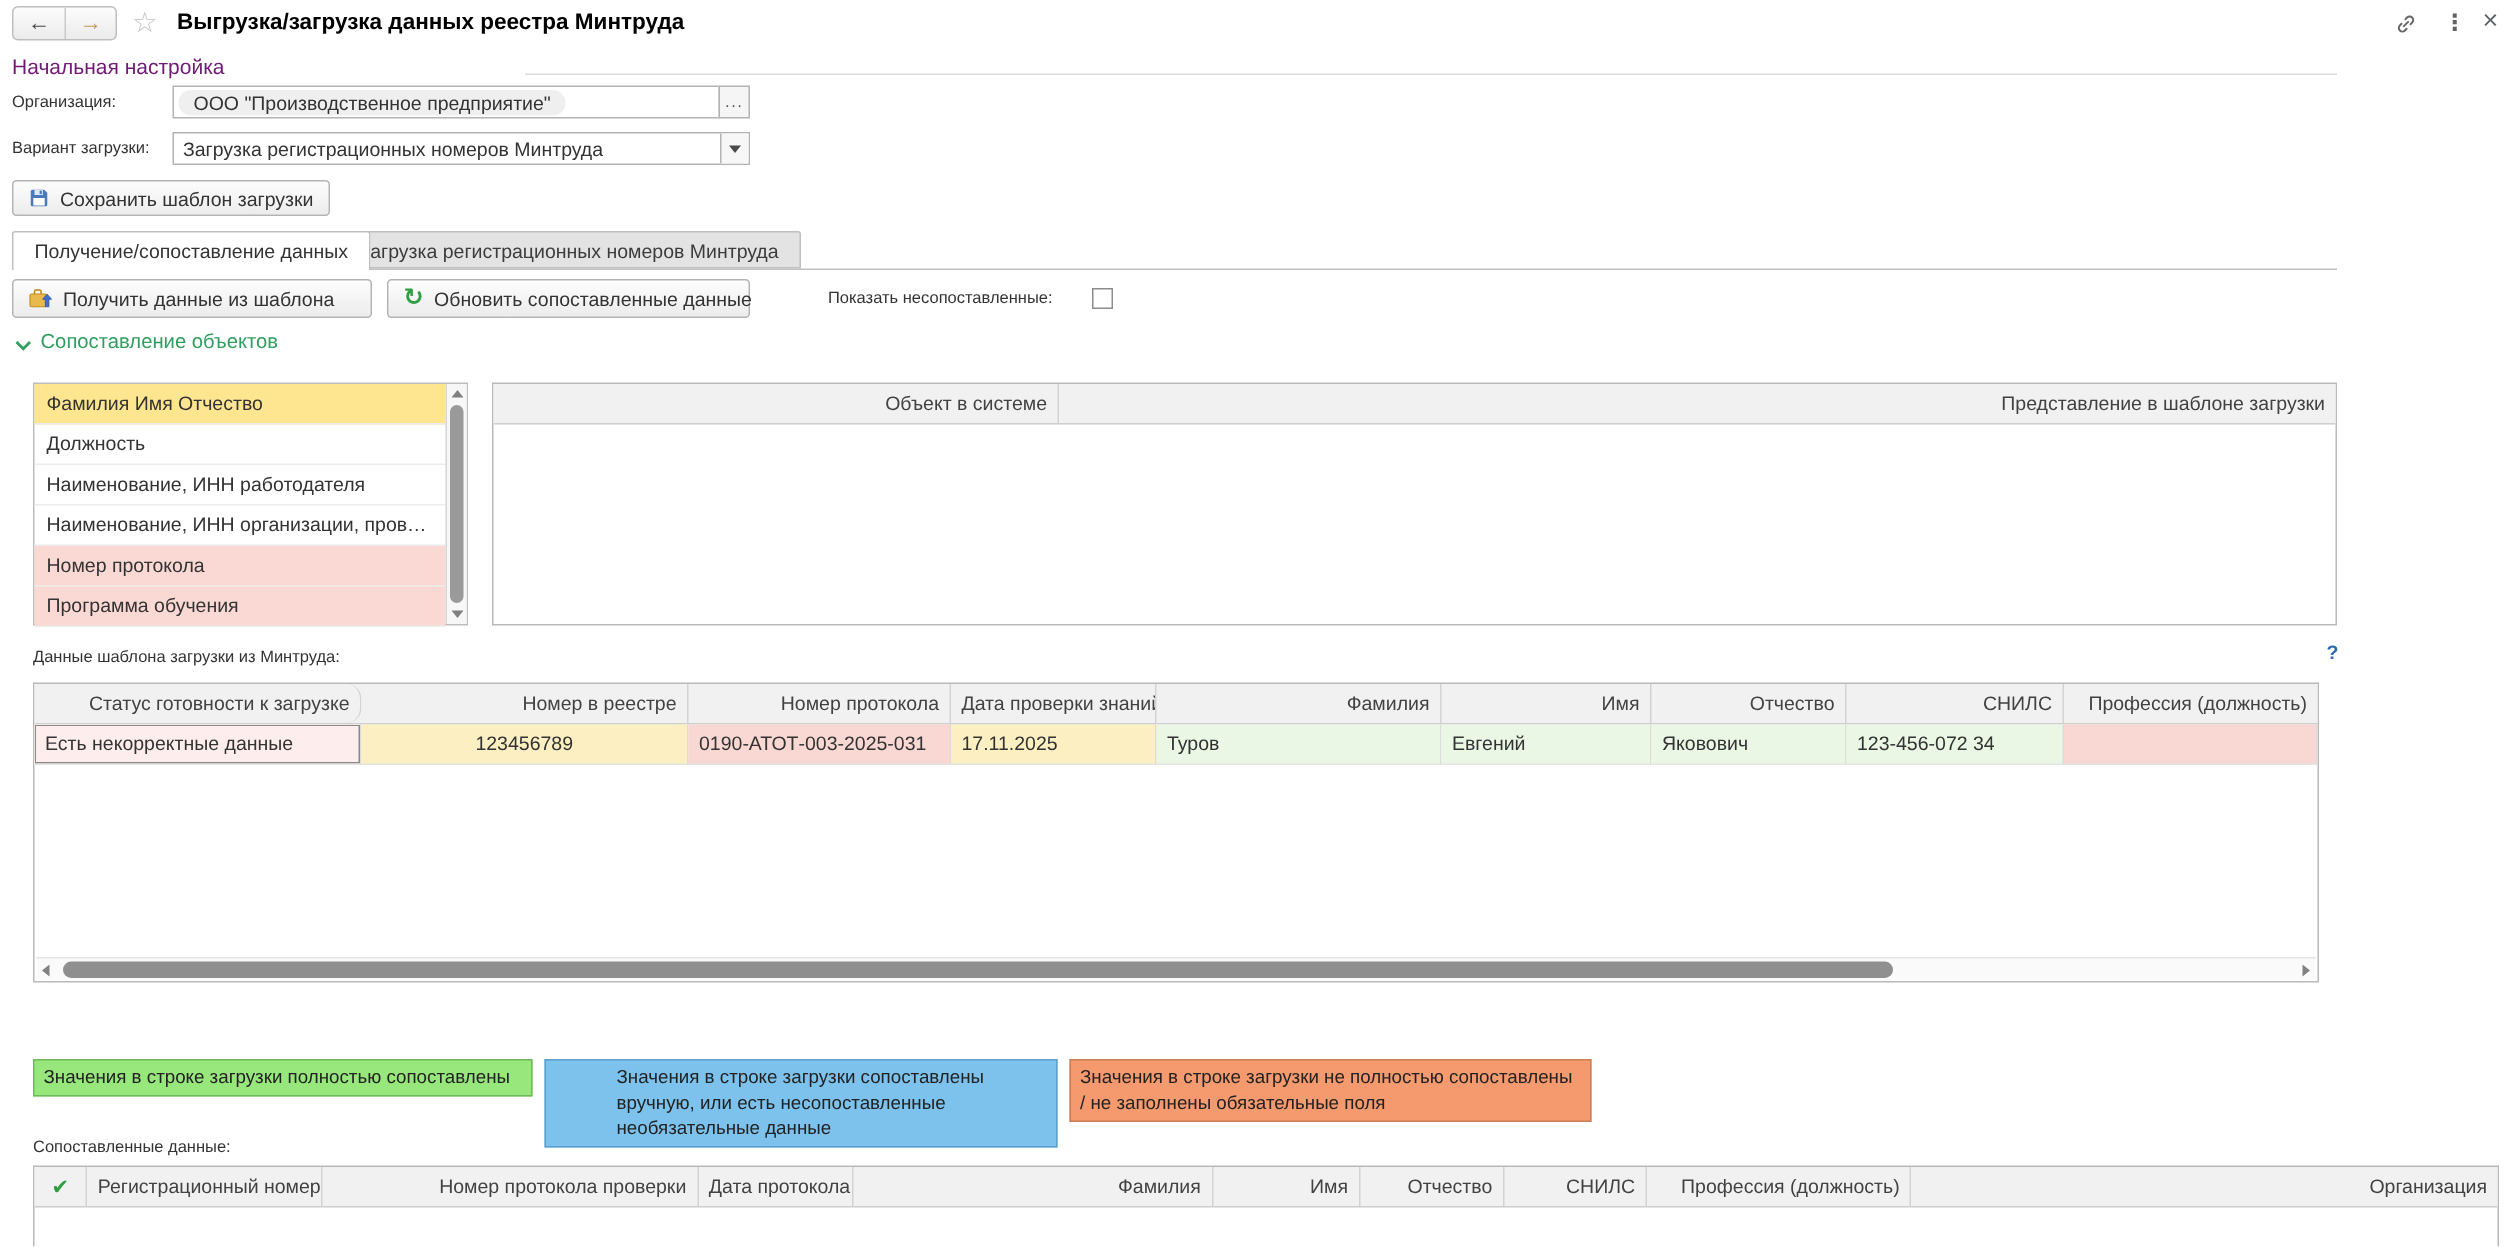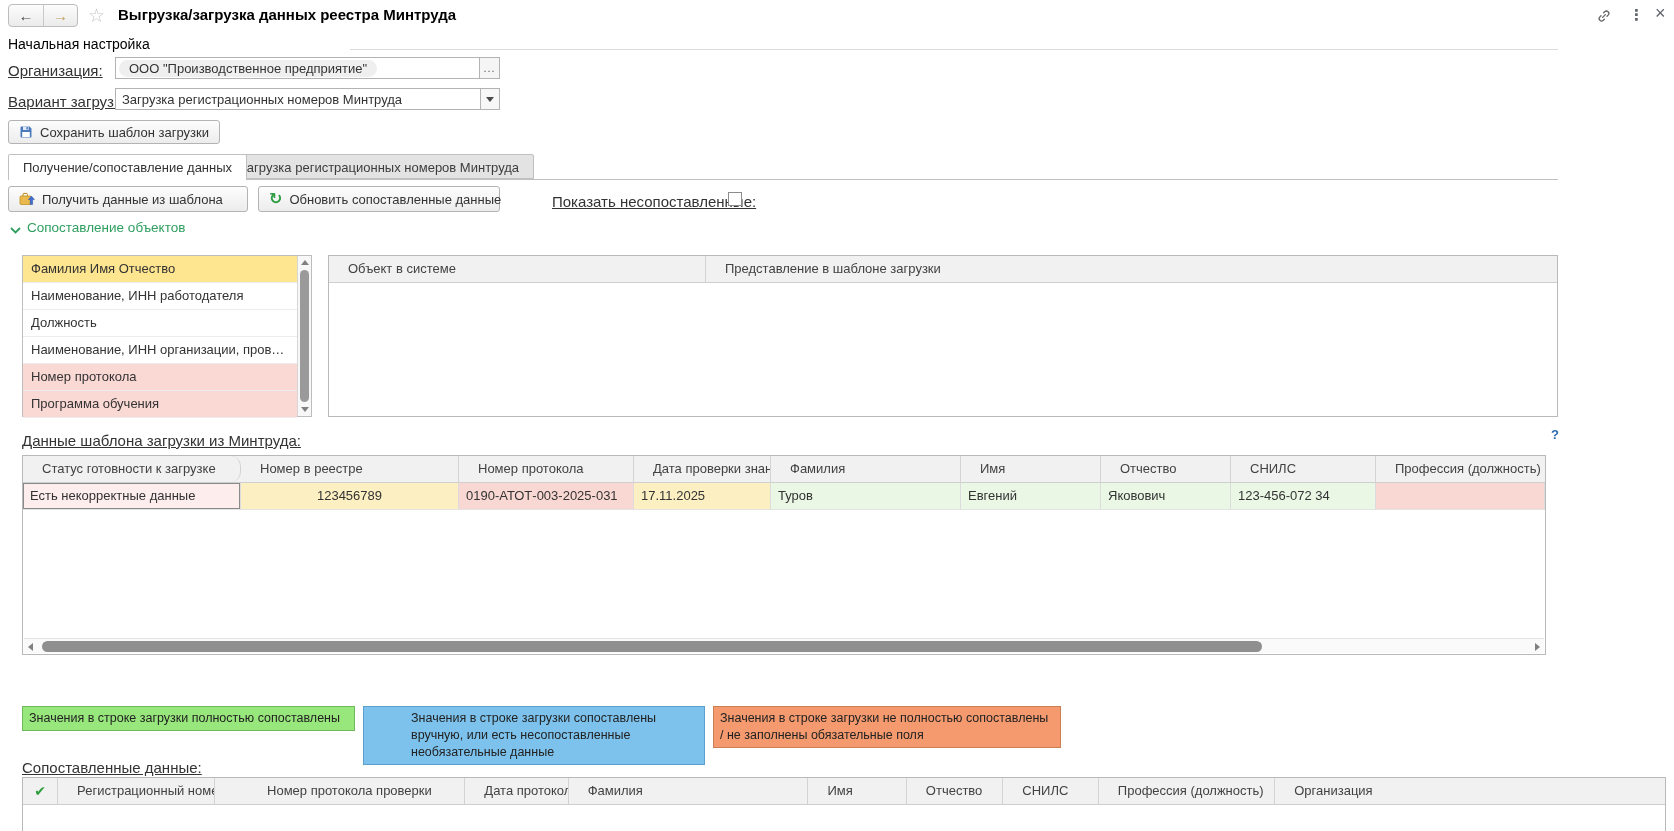--- a/index.html
+++ b/index.html
@@ -22,21 +22,21 @@
   .nav-fwd { color:#c09a58; }
   .star { left:88px; top:4px; font-size:19px; color:#c4c4c4; }
   .title { left:118px; top:6px; font-size:15px; font-weight:bold; color:#000; }
   .hdr-ic { top:7px; color:#5f6368; }
   .dots { left:1629px; top:6px; font-size:15px; font-weight:bold; }
   .close-x { left:1655px; top:3px; font-size:18px; }
 
   .grp-title { font-size:14px; }
   .grp-line { top:49px; left:350px; width:1208px; border-top:1px solid #dcdcdc; height:0; }
 
-  .lbl { font-size:15px; color:#333;text-decoration:underline; }
+  .lbl { font-size:11px; color:#333; }
   .field { background:#fff; border:1px solid #b3b3b3; height:22px; display:flex; align-items:center; }
   .pill { background:#efefef; border-radius:10px; padding:1px 10px; margin-left:3px; white-space:nowrap; }
   .more-btn { width:21px; height:22px; border:1px solid #b3b3b3; background:#f5f5f5; color:#555;
               display:flex; align-items:center; justify-content:center; font-size:11px; letter-spacing:1px; }
   .combo-arrow { margin-left:auto; width:19px; align-self:stretch; border-left:1px solid #b3b3b3; background:#f7f7f7;
                  display:flex; align-items:center; justify-content:center; }
   .tri-down { width:0; height:0; border-left:4px solid transparent; border-right:4px solid transparent; border-top:5px solid #4a4a4a; }
 
   
   .tab-line { left:8px; top:179px; width:1550px; border-top:1px solid #c0c0c0; height:0; z-index:1; }
@@ -53,22 +53,22 @@
   .maplist .row { height:27px; line-height:26px; padding:0 8px 0 8px; border-bottom:1px solid #ececec; margin-right:14px; }
   .maplist .row:last-child { border-bottom:none; }
   .vscroll { position:absolute; right:0; top:0; bottom:0; width:14px; border-left:1px solid #d6d6d6; background:#f7f7f7; }
   .vthumb { position:absolute; left:2px; right:2px; top:14px; bottom:14px; background:#9a9a9a; border-radius:5px; }
   .tri-up-s { position:absolute; top:4px; left:3px; width:0; height:0; border-left:4px solid transparent; border-right:4px solid transparent; border-bottom:5px solid #808080; }
   .tri-dn-s { position:absolute; bottom:4px; left:3px; width:0; height:0; border-left:4px solid transparent; border-right:4px solid transparent; border-top:5px solid #808080; }
 
   
   .tblbox { background:#fff; border:1px solid #b9b9b9; }
   .thead { display:flex; background:#f1f1f1; border-bottom:1px solid #cfcfcf; }
-  .th { height:26px; line-height:26px; padding:0 19px; color:#424242; border-right:1px solid #d3d3d3;
-        white-space:nowrap; overflow:hidden; }
+  .th { height:26px; line-height:26px; padding:0 7px; color:#424242; border-right:1px solid #d3d3d3;
+        white-space:nowrap; overflow:hidden;text-align:right; }
   .th:last-child { border-right:none; }
   .trow { display:flex; }
   .td { height:27px; line-height:26px; padding:0 7px; border-right:1px solid #dcdcdc; border-bottom:1px solid #e4e4e4;
         white-space:nowrap; overflow:hidden; }
   .td.status { box-shadow:inset 0 0 0 1px #8a8a8a; }
 
   .map-table { left:328px; top:255px; width:1230px; height:162px; }
 
   .data-table { left:22px; top:455px; width:1524px; height:200px; }
 
@@ -106,21 +106,21 @@
   <div class="abs title">Выгрузка/загрузка данных реестра Минтруда</div>
 
   <svg class="abs hdr-ic" style="left:1596px; top:8px;" width="16" height="16" viewBox="0 0 16 16" fill="none" stroke="#666" stroke-width="1.3" stroke-linecap="round">
     <path d="M6.6 9.4 L9.4 6.6"></path>
     <path d="M7.6 4.8 l1.1-1.1 a2.4 2.4 0 0 1 3.4 3.4 L11 8.2"></path>
     <path d="M8.4 11.2 l-1.1 1.1 a2.4 2.4 0 0 1 -3.4-3.4 L5 7.8"></path>
   </svg>
   <div class="abs hdr-ic dots">⋮</div>
   <div class="abs hdr-ic close-x">×</div>
 
-  <div class="abs grp-title" style="left: 8px; top: 36px; color: #000000;">Начальная настройка</div>
+  <div class="abs grp-title" style="left: 8px; top: 36px; color: #701a75;">Начальная настройка</div>
   <div class="abs grp-line"></div>
 
   <div class="abs lbl" style="left:8px; top:62px;">Организация:</div>
   <div class="abs field" style="left:115px; top:57px; width:365px;">
     <span class="pill nowrap">ООО "Производственное предприятие"</span>
   </div>
   <div class="abs more-btn" style="left:479px; top:57px;">...</div>
 
   <div class="abs lbl" style="left:8px; top:93px;">Вариант загрузки:</div>
   <div class="abs field" style="left:115px; top:88px; width:385px;">
@@ -159,22 +159,22 @@
   <div class="abs lbl" style="left:552px; top:193px;">Показать несопоставленные:</div>
   <div class="abs chk"></div>
 
   <svg class="abs" style="left:10px; top:227px;" width="11" height="7" viewBox="0 0 11 7" fill="none">
     <polyline points="1,1 5.5,5.5 10,1" stroke="#2f9e5f" stroke-width="1.8"></polyline>
   </svg>
   <div class="abs" style="left: 27px; top: 220px; font-size: 13.5px; color: rgb(47, 158, 95);">Сопоставление объектов</div>
 
   <div class="abs maplist">
     <div class="row nowrap" style="background-color: rgb(254, 229, 143);">Фамилия Имя Отчество</div>
+    <div class="row nowrap">Должность</div>
     <div class="row nowrap">Наименование, ИНН работодателя</div>
-    <div class="row nowrap">Должность</div>
     <div class="row nowrap">Наименование, ИНН организации, провод...</div>
     <div class="row nowrap" style="background-color: rgb(250, 216, 212);">Номер протокола</div>
     <div class="row nowrap" style="background-color: rgb(250, 216, 212);">Программа обучения</div>
     <div class="vscroll">
       <div class="tri-up-s"></div>
       <div class="vthumb"></div>
       <div class="tri-dn-s"></div>
     </div>
   </div>
 

